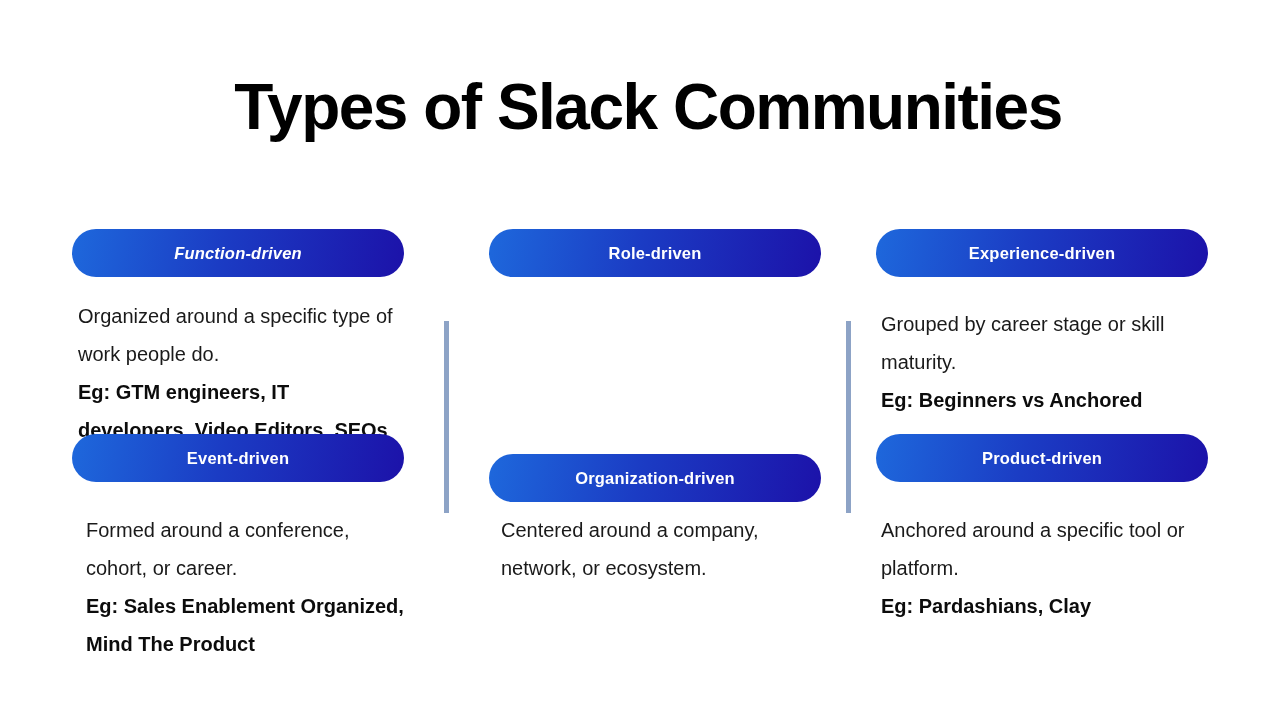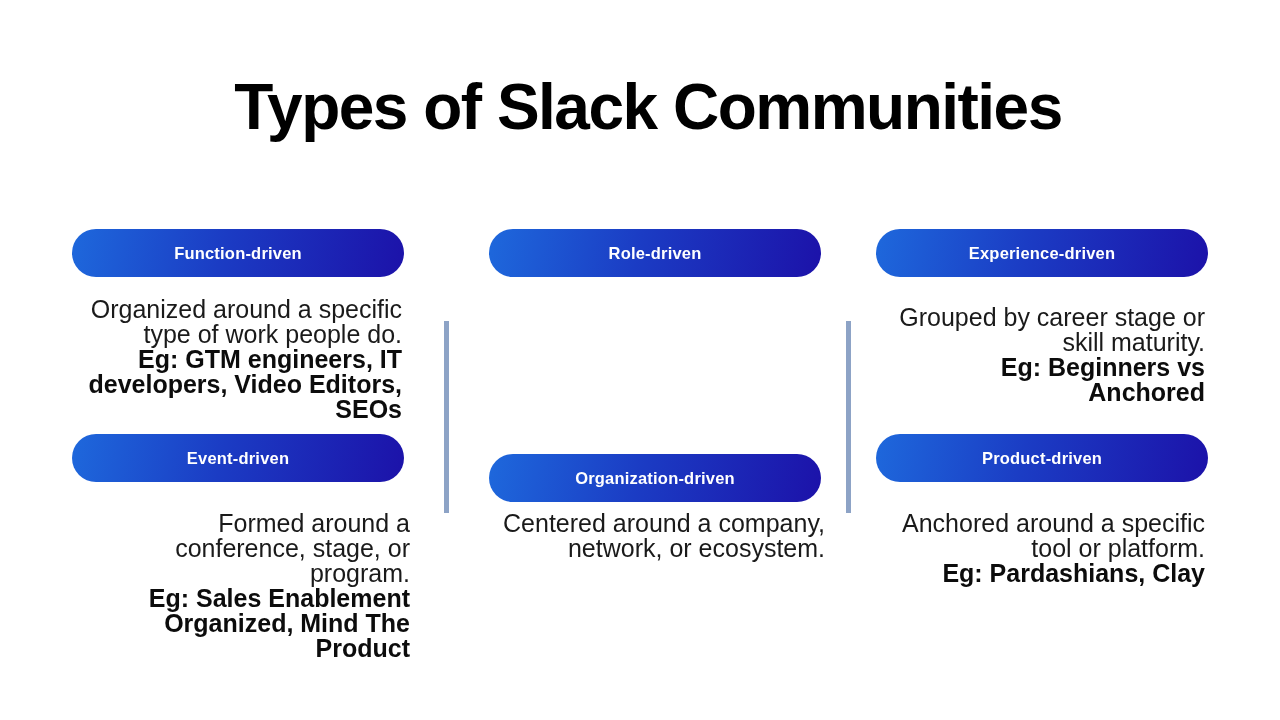--- a/index.html
+++ b/index.html
@@ -33,39 +33,38 @@
     align-items: center;
     justify-content: center;
     color: #ffffff;
     font-weight: bold;
     font-size: 16.5px;
     letter-spacing: 0.2px;
   }
   .desc {
     position: absolute;
     width: 324px;
-    font-size: 25px;
-    line-height: 25px;
+    font-size: 20px;
+    line-height: 38px;
     color: #1a1a1a;
-    text-align: right;
   }
   .desc .example {
     display: block;
     font-weight: bold;
     color: #0c0c0c;
   }
   .divider {
     position: absolute;
     top: 321px;
     width: 5px;
     height: 192px;
     background: #8da3c6;
   }
   
-  .p0 { left: 72px;  top: 229px; }
+  .p0 { left: 72px;  top: 229px; font-style: italic; }
   .p1 { left: 489px; top: 229px; }
   .p2 { left: 876px; top: 229px; }
   .p3 { left: 72px;  top: 434px; }
   .p4 { left: 489px; top: 454px; }
   .p5 { left: 876px; top: 434px; }
   .d0 { left: 78px;  top: 297px; }
   .d1 { left: 501px; top: 297px; }
   .d2 { left: 881px; top: 305px; }
   .d3 { left: 86px;  top: 511px; }
   .d4 { left: 501px; top: 511px; }
@@ -97,21 +96,21 @@
   </div>
   <div class="desc d2">
     <span>Grouped by career stage or skill maturity.</span>
     <span class="example">Eg: Beginners vs Anchored</span>
   </div>
 
   <div class="pill p3">
     <span>Event-driven</span>
   </div>
   <div class="desc d3">
-    <span>Formed around a conference, stage, or program.</span>
+    <span>Formed around a conference, cohort, or career.</span>
     <span class="example">Eg: Sales Enablement Organized, Mind The Product</span>
   </div>
 
   <div class="pill p4">
     <span>Organization-driven</span>
   </div>
   <div class="desc d4">
     <span>Centered around a company, network, or ecosystem.</span>
   </div>
 

